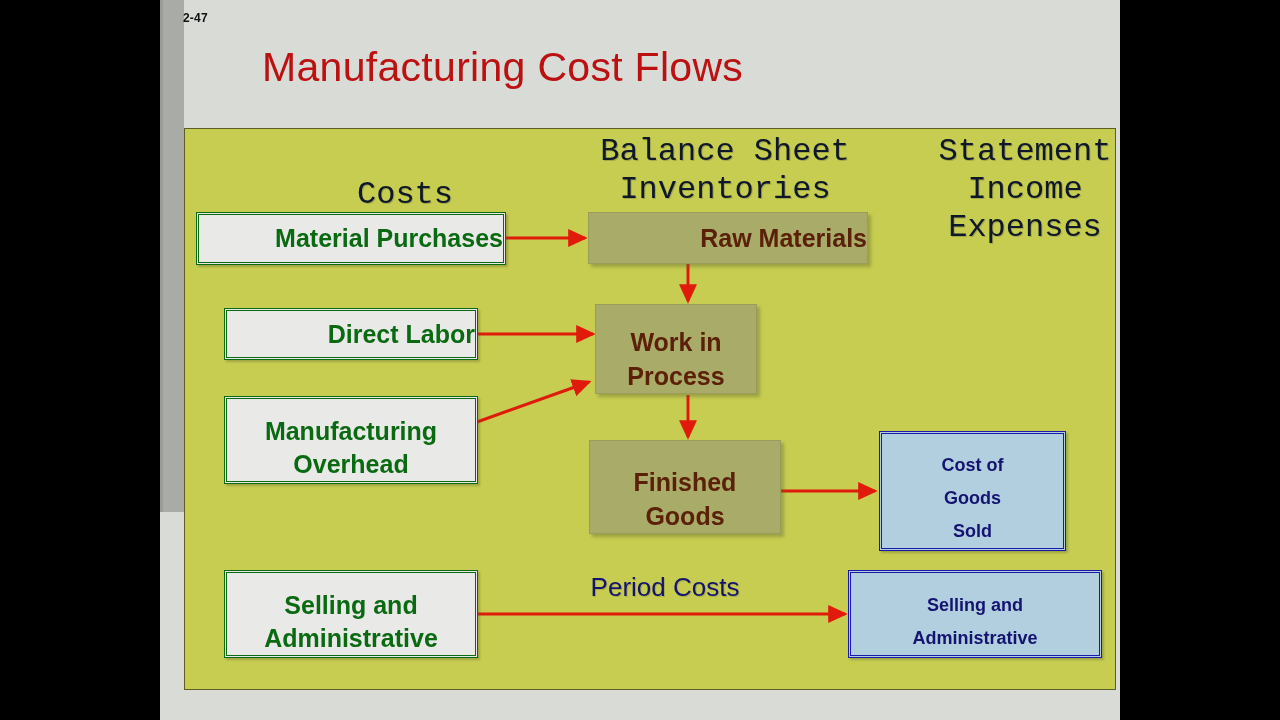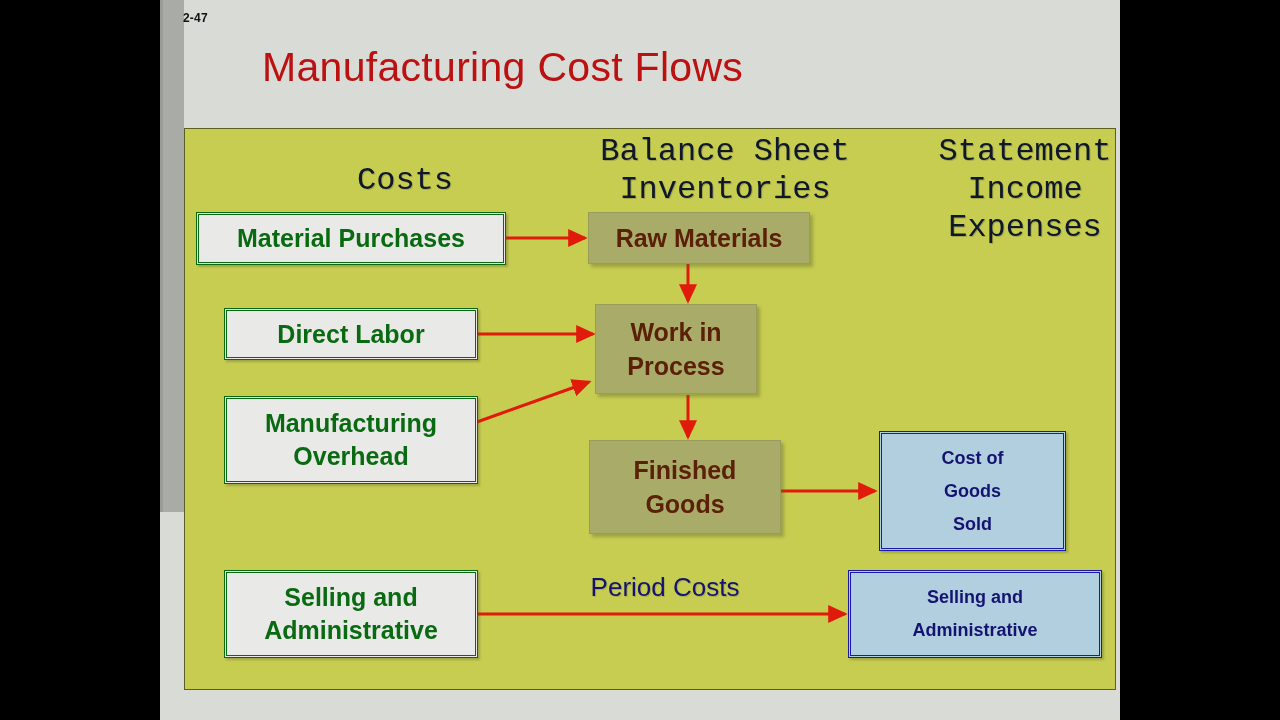--- a/index.html
+++ b/index.html
@@ -90,31 +90,31 @@
   .col-header {
     position: absolute;
     text-align: center;
     color: #0f172a;
     font-size: 32px;
     line-height: 38px;
     font-weight: normal;
     text-shadow: 1px 1px 0 rgba(120,125,60,0.45);
     font-family: Liberation Mono, monospace;
   }
-  #hdr-costs   { left: 105px; top: 33px; width: 230px; text-align: center; }
+  #hdr-costs   { left: 105px; top: 47px; width: 230px; text-align: center; }
   #hdr-balance { left: 380px; top: 4px;  width: 320px; }
   #hdr-income  { left: 700px; top: 4px;  width: 280px; }
 
   
   .dbox {
     position: absolute;
     box-sizing: border-box;
     display: flex;
     align-items: center;
-    justify-content: center;
+    justify-content: flex-end;
     text-align: center;
     font-weight: bold;
   }
 
   
   .box-cost {
     background: #e9e9e7;
     border: 3px double #0a6a12;
     color: #0a6a12;
     font-size: 25px;
@@ -226,21 +226,21 @@
     <div class="dbox box-cost" style="left:39px; top:267px; width:254px; height:88px; flex-direction:column;">
       <span>Manufacturing</span>
       <span>Overhead</span>
     </div>
 
     <div class="dbox box-cost" style="left:39px; top:441px; width:254px; height:88px; flex-direction:column;">
       <span>Selling and</span>
       <span>Administrative</span>
     </div>
 
-    <div class="dbox box-inventory" style="left:403px; top:83px; width:222px; height:52px;">
+    <div class="dbox box-inventory" style="left:403px; top:83px; width:280px; height:52px;">
       <span>Raw Materials</span>
     </div>
 
     <div class="dbox box-inventory" style="left:410px; top:175px; width:162px; height:90px; flex-direction:column;">
       <span>Work in</span>
       <span>Process</span>
     </div>
 
     <div class="dbox box-inventory" style="left:404px; top:311px; width:192px; height:94px; flex-direction:column;">
       <span>Finished</span>

